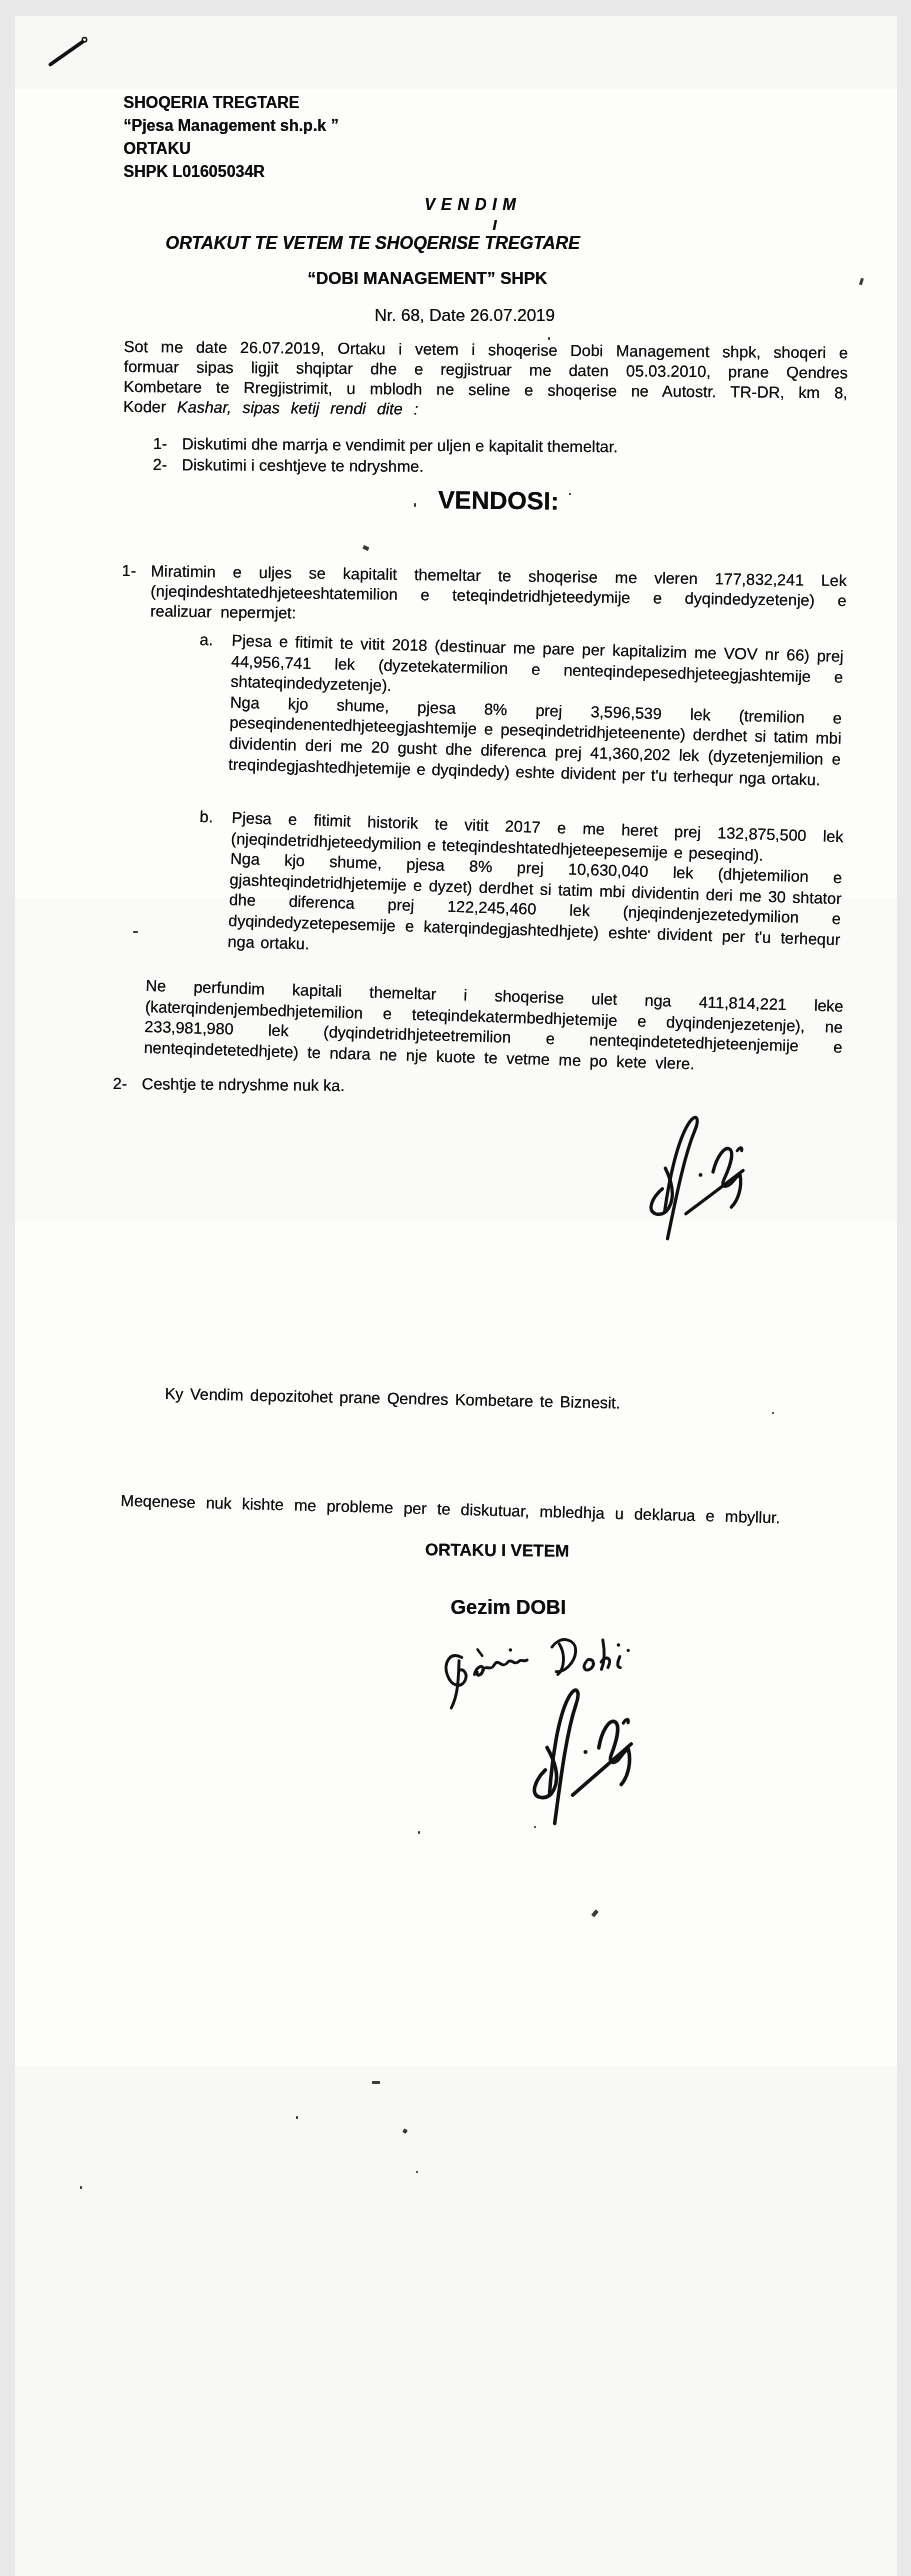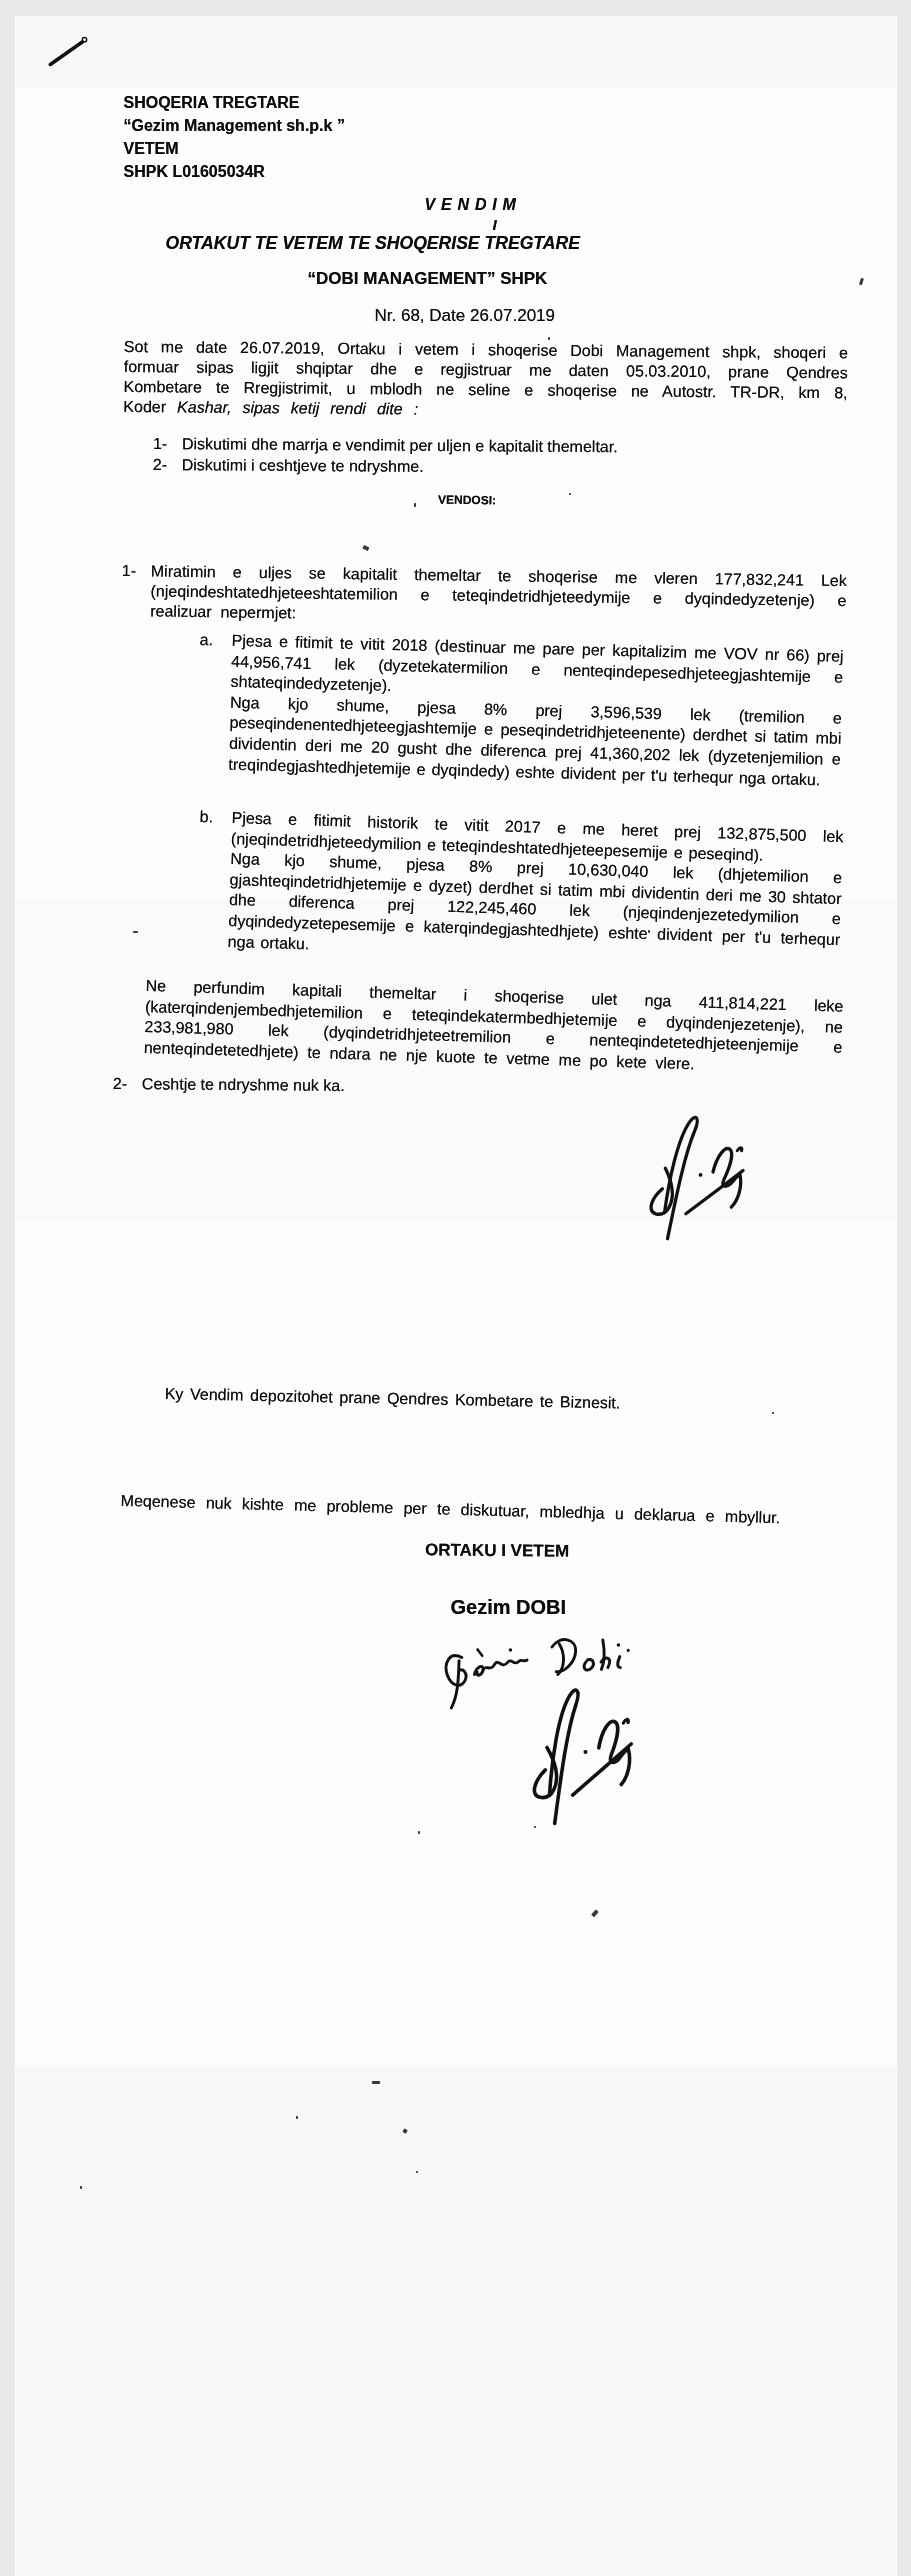--- a/index.html
+++ b/index.html
@@ -41,22 +41,22 @@
   <div class="abs band" style="top:882px;height:323px;background:rgba(0,0,0,0.012);"></div>
   <div class="abs band" style="top:2050px;height:526px;background:rgba(0,0,0,0.02);"></div>
 
   <svg class="abs" style="left:28px;top:14.7px;" width="51" height="40" viewBox="0 0 70 55">
     <path class="ink" d="M10 46 L54 15" stroke-width="5"></path>
     <circle class="ink" cx="57" cy="12" r="3" stroke-width="2"></circle>
   </svg>
 
   <div class="abs txt bold header-block" style="left:109px;top:75px;line-height:23px;">
     <div>SHOQERIA TREGTARE</div>
-    <div>“Gezim Management sh.p.k ”</div>
-    <div>VETEM</div>
+    <div>“Pjesa Management sh.p.k ”</div>
+    <div>ORTAKU</div>
     <div>SHPK L01605034R</div>
   </div>
 
   <div class="abs txt bold ital nowrap" style="left:410px;top:179px;font-size:16px;letter-spacing:0.7px;text-align:right;">V E N D I M</div>
   <div class="abs txt bold ital" style="left:478px;top:199px;font-size:15.4px;">I</div>
   <div class="abs txt bold nowrap" style="left:151px;top:217px;font-size:17.6px;font-style:italic;">ORTAKUT TE VETEM TE SHOQERISE TREGTARE</div>
   <div class="abs txt bold nowrap" style="left:293px;top:253px;font-size:17px;">“DOBI MANAGEMENT” SHPK</div>
   <div class="abs txt nowrap" style="left:360px;top:290px;font-size:17px;">Nr. 68, Date 26.07.2019</div>
 
   <div class="abs txt just" style="left:109px;top:321px;width:724px;word-spacing:6.6px;transform:rotate(0.5deg);transform-origin:left top;">
@@ -68,21 +68,21 @@
     <div class="row">
       <span class="marker narrow">1-</span>
       <div class="itext">Diskutimi dhe marrja e vendimit per uljen e kapitalit themeltar.</div>
     </div>
     <div class="row">
       <span class="marker narrow">2-</span>
       <div class="itext">Diskutimi i ceshtjeve te ndryshme.</div>
     </div>
   </div>
 
-  <div class="abs txt bold" style="left:423px;top:474px;font-size:12px;transform:rotate(0.6deg);">VENDOSI:</div>
+  <div class="abs txt bold" style="left:423px;top:474px;font-size:25px;transform:rotate(0.6deg);">VENDOSI:</div>
 
   <div class="abs txt" style="left:107px;top:545px;width:725px;word-spacing:4.4px;transform:rotate(0.8deg);transform-origin:left top;">
     <div class="row">
       <span class="marker narrow">1-</span>
       <div class="itext just">Miratimin e uljes se kapitalit themeltar te shoqerise me vleren 177,832,241 Lek (njeqindeshtatedhjeteeshtatemilion e teteqindetridhjeteedymije e dyqindedyzetenje) e realizuar nepermjet:</div>
     </div>
   </div>
 
   <div class="abs txt" style="left:185px;top:614px;width:644px;word-spacing:1.5px;line-height:20.6px;transform:rotate(1.5deg);transform-origin:left top;">
     <div class="row">

